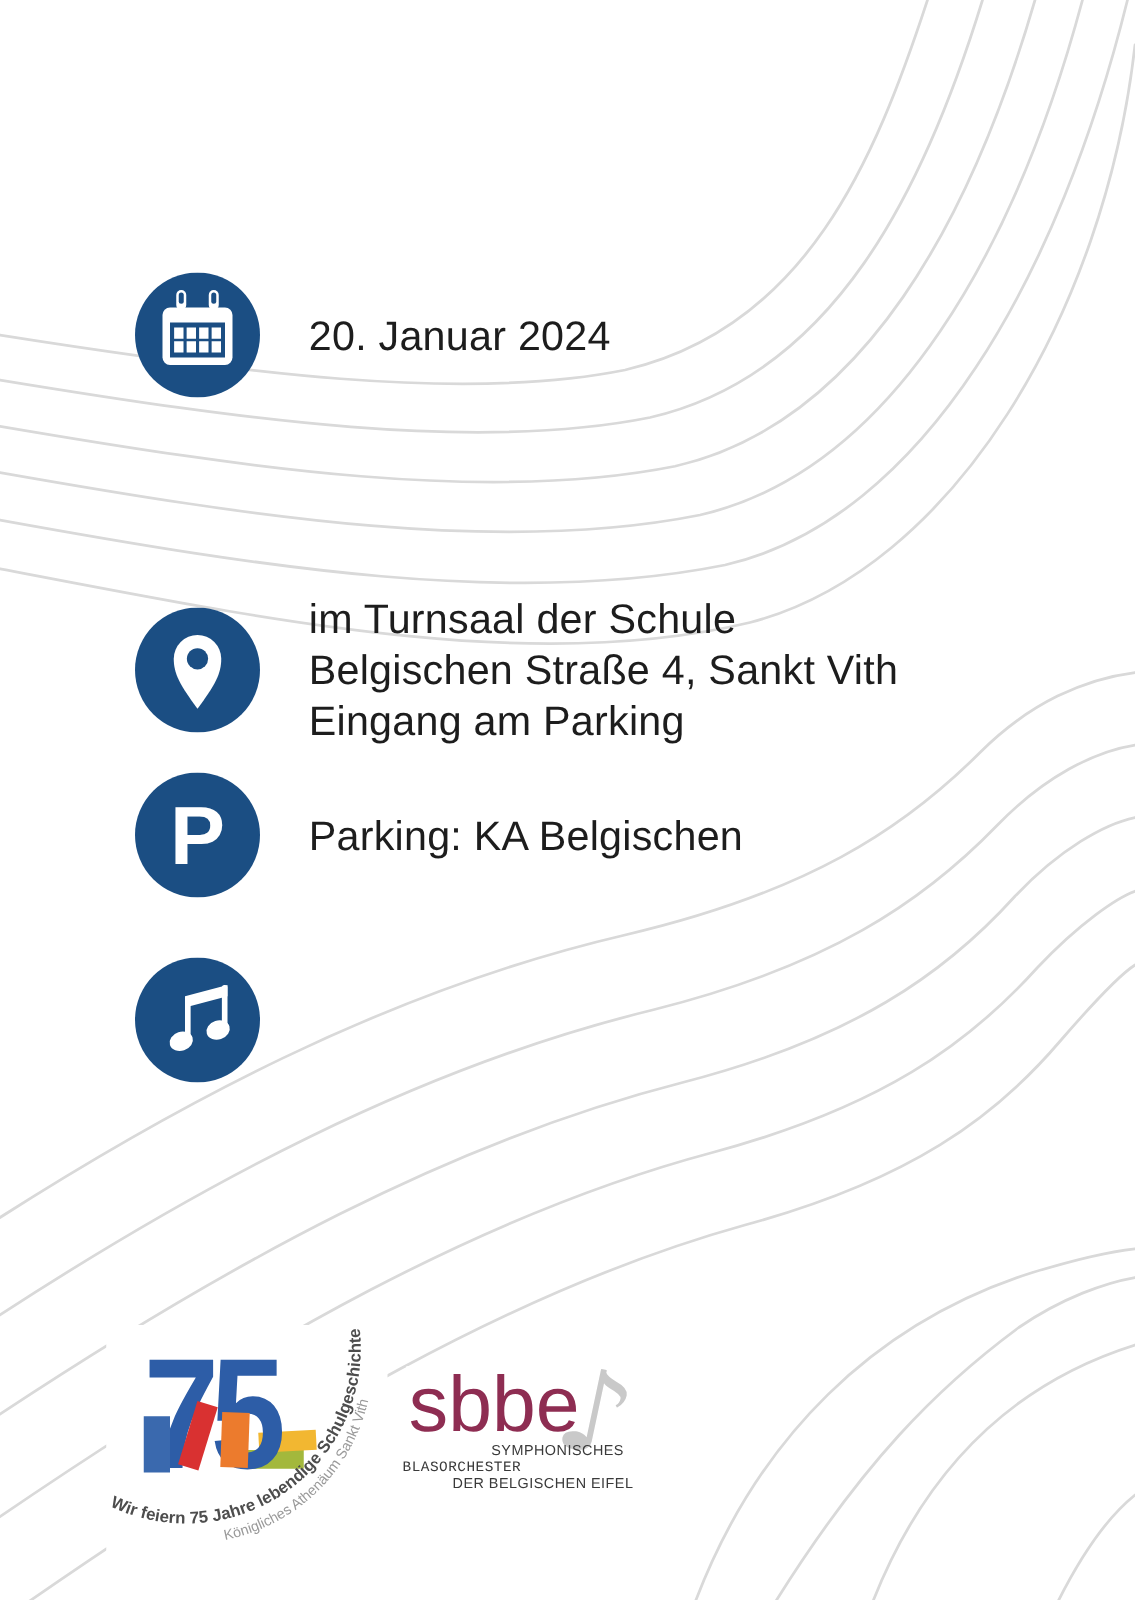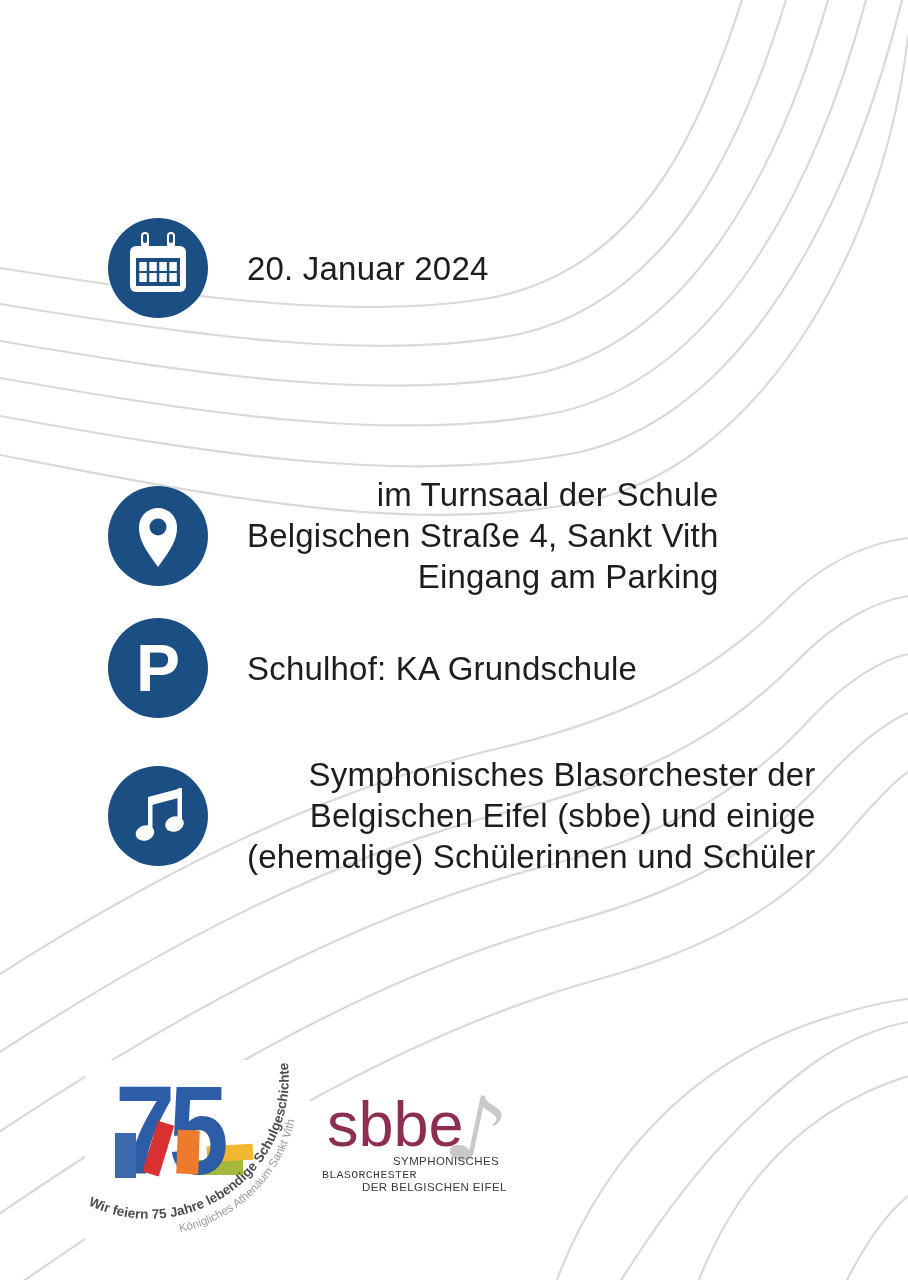--- a/index.html
+++ b/index.html
@@ -8,21 +8,21 @@
     font-family:"Liberation Sans",sans-serif;color:var(--text-dark,#1d1d1d);
   }
   .bg-curves{position:absolute;left:0;top:0;width:908px;height:1280px;}
   .bg-curves path{fill:none;stroke:var(--curve-gray,#d9d9d9);stroke-width:2.2;stroke-linecap:round;}
 
   
   .row{position:absolute;left:108px;display:flex;align-items:center;gap:39px;}
   .row .icon{width:100px;height:100px;flex:0 0 100px;}
   .ic-bg{fill:var(--icon-blue,#1b4e83);}
   .lines{display:flex;flex-direction:column;justify-content:center;}
-  .line{font-size:33px;height:41px;line-height:41px;white-space:nowrap;letter-spacing:.2px;text-align:right;}
+  .line{font-size:33px;height:41px;line-height:41px;white-space:nowrap;letter-spacing:.2px;}
   .p-letter{font-family:"Liberation Sans",sans-serif;font-weight:bold;font-size:66px;fill:#fff;}
 
   
   .logo{position:absolute;background:#fff;}
   .logo-75{left:85px;top:1060px;width:225px;height:210px;}
   .logo-75 svg{width:225px;height:210px;display:block;}
   .arc-big{font-family:"Liberation Sans",sans-serif;font-weight:bold;font-size:13.5px;fill:var(--arc-text-gray,#4d4d4d);}
   .arc-small{font-family:"Liberation Sans",sans-serif;font-size:11.5px;fill:var(--arc-subtext-gray,#9a9a9a);}
   .num75{font-family:"Liberation Sans",sans-serif;font-weight:bold;fill:var(--anniversary-blue,#2d5da7);}
 
@@ -102,40 +102,35 @@
       <div class="line">Eingang am Parking</div>
     </div>
   </div>
 
   <div class="row" style="top:618px;height:100px;">
     <svg class="icon" viewBox="-50 -50 100 100">
       <circle class="ic-bg" r="50"></circle>
       <text class="p-letter" x="0" y="23" text-anchor="middle">P</text>
     </svg>
     <div class="lines">
-      <div class="line">Schulhof: KA Grundschule</div>
+      <div class="line">Parking: KA Belgischen</div>
     </div>
   </div>
 
   <div class="row" style="top:754px;height:123px;">
     <svg class="icon" viewBox="-50 -50 100 100">
       <circle class="ic-bg" r="50"></circle>
       <g fill="#fff">
         <path d="M -10,-10 L 24,-19 L 24,-28 L -10,-19 Z"></path>
         <rect x="-10" y="-19" width="4.5" height="36" rx="2"></rect>
         <rect x="19.5" y="-28" width="4.5" height="36" rx="2"></rect>
         <ellipse cx="-13" cy="17" rx="9.5" ry="7.5" transform="rotate(-18 -13 17)"></ellipse>
         <ellipse cx="16.5" cy="8" rx="9.5" ry="7.5" transform="rotate(-18 16.5 8)"></ellipse>
       </g>
     </svg>
-    <div class="lines">
-      <div class="line">Symphonisches Blasorchester der</div>
-      <div class="line">Belgischen Eifel (sbbe) und einige</div>
-      <div class="line">(ehemalige) Schülerinnen und Schüler</div>
-    </div>
   </div>
 
   <div class="logo logo-75">
     <svg viewBox="0 0 225 210">
       <defs>
         <path id="arc1" d="M 3,145 A 140,140 0 0 0 203,5"></path>
         <path id="arc2" d="M 95,172 A 146,146 0 0 0 213,25"></path>
       </defs>
       <rect x="110" y="100" width="48" height="15" fill="var(--book-green,#a3b83c)"></rect>
       <rect x="122" y="85" width="46" height="16" fill="var(--book-yellow,#f2b731)" transform="rotate(-3 145 93)"></rect>

